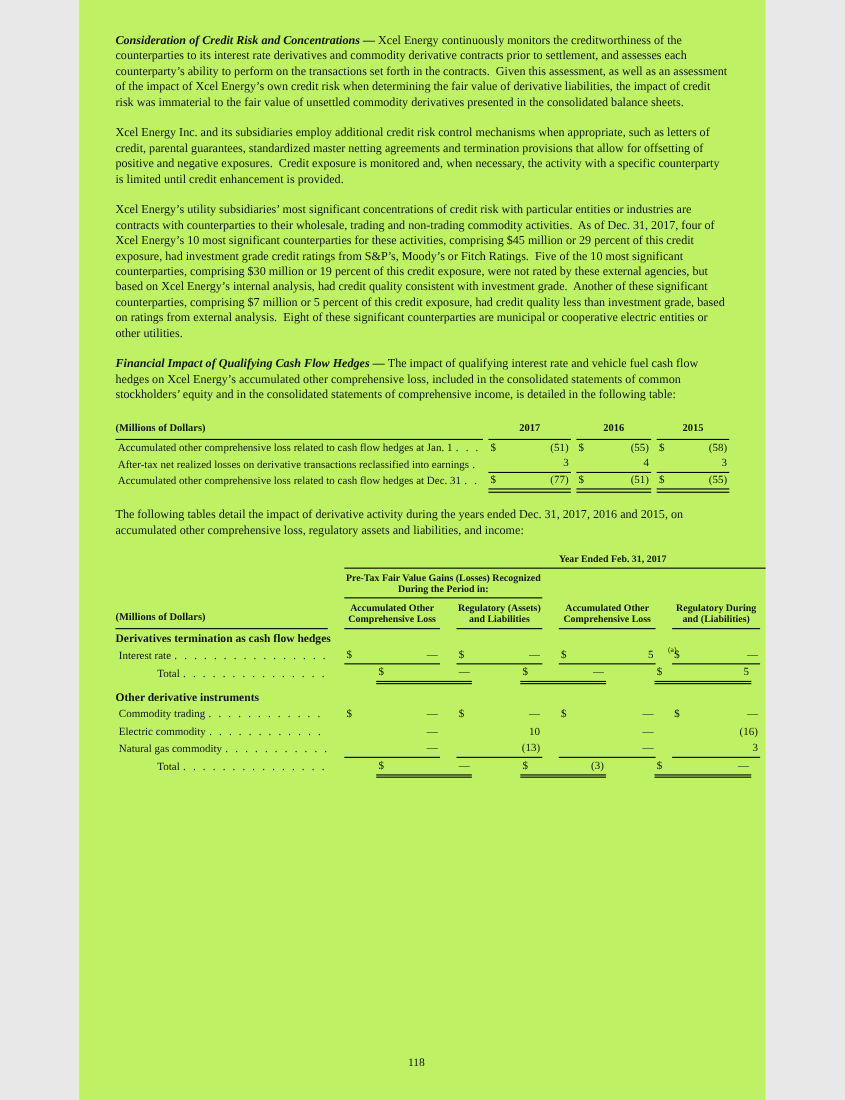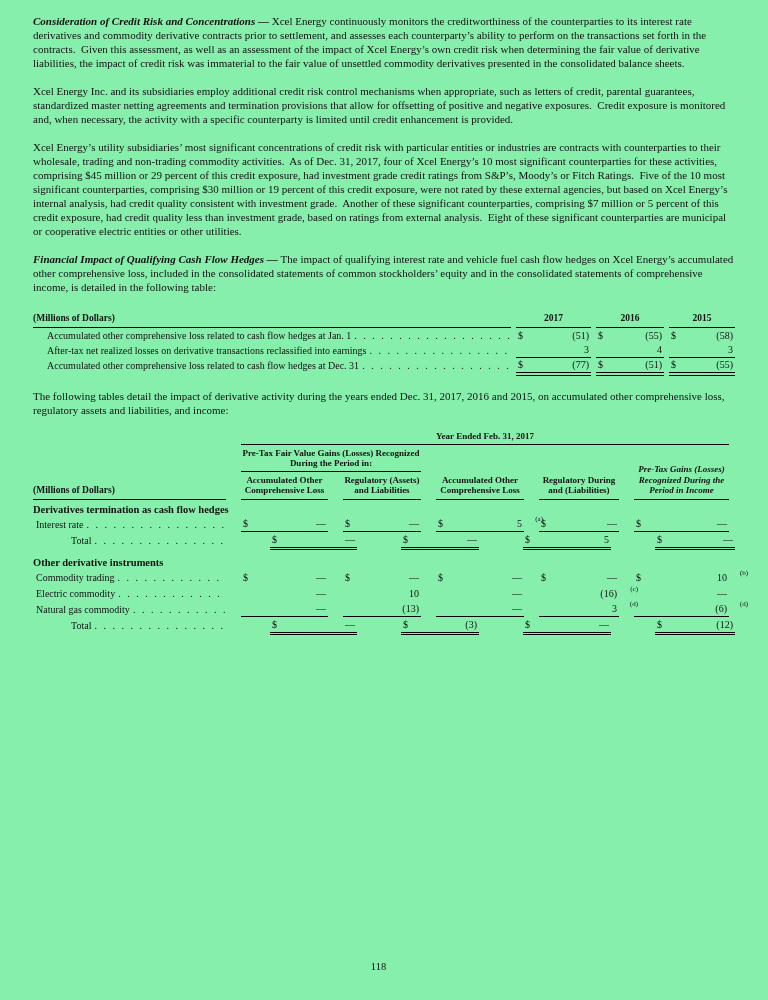--- a/index.html
+++ b/index.html
@@ -1,26 +1,26 @@
 <!DOCTYPE html>
 <html><head>
 <meta charset="utf-8">
 <style>
   * { margin:0; padding:0; box-sizing:border-box; }
   html,body { background:#e8e8e8; }
   .page {
     position:relative;
-    width:768px; height:1000px;
+    width:624px; height:1000px;
     margin:0 auto;
-    background:#86efac;
+    background:#bef264;
     color:#111;
     font-family:"Liberation Serif","DejaVu Serif",serif;
     font-size:11px;
     line-height:14px;
-    padding:14px 33px 0 33px;
+    padding:30px 33px 0 33px;
     overflow:hidden;
   }
   .para { margin-bottom:14px; white-space:pre-wrap; text-align:left; }
   .para .lead { font-weight:bold; font-style:italic; }
 
   
   .tbl { font-size:10px; line-height:13px; }
   .cell { position:relative; }
   .amt { display:flex; justify-content:space-between; align-items:flex-end; padding:0 2px 1px 2px; }
   .amt .cur { text-align:left; }
@@ -31,21 +31,21 @@
   .rule-double::after { content:""; position:absolute; left:0; right:0; bottom:-3.5px; border-top:1.5px solid #000; }
   .lblcell { display:flex; align-items:flex-end; overflow:hidden; padding-bottom:1px; }
   .leader { flex:1; overflow:hidden; white-space:nowrap; letter-spacing:2px; padding-left:3px; color:#111; }
 
   
   .t1 { margin:18px 0 16px 0; }
   .t1-hdr, .t1-row { display:grid; grid-template-columns:1fr 75px 68px 66px; column-gap:5px; }
   .t1-hdr { font-weight:bold; font-size:9.5px; }
   .t1-hdr > div { border-bottom:1.8px solid #000; padding-bottom:2px; }
   .t1-hdr .yr { text-align:center; }
-  .t1-row { min-height:15px; align-items:end;margin-left:12px; }
+  .t1-row { min-height:15px; align-items:end; }
   .t1-row .lblcell { padding-left:2px; }
   .t1 .rd-space { margin-bottom:5px; }
 
   
   .t2 { margin-top:14px; font-size:10px; }
   .t2-grid { display:grid; grid-template-columns:193px 87px 78px 88px 80px 95px; column-gap:15px; }
   .t2-head { font-weight:bold; font-size:9px; line-height:10.5px; text-align:center;
              grid-template-areas:
                "lbl ti ti ti ti ti"
                "lbl g1 g1 g2 g2 c5"

